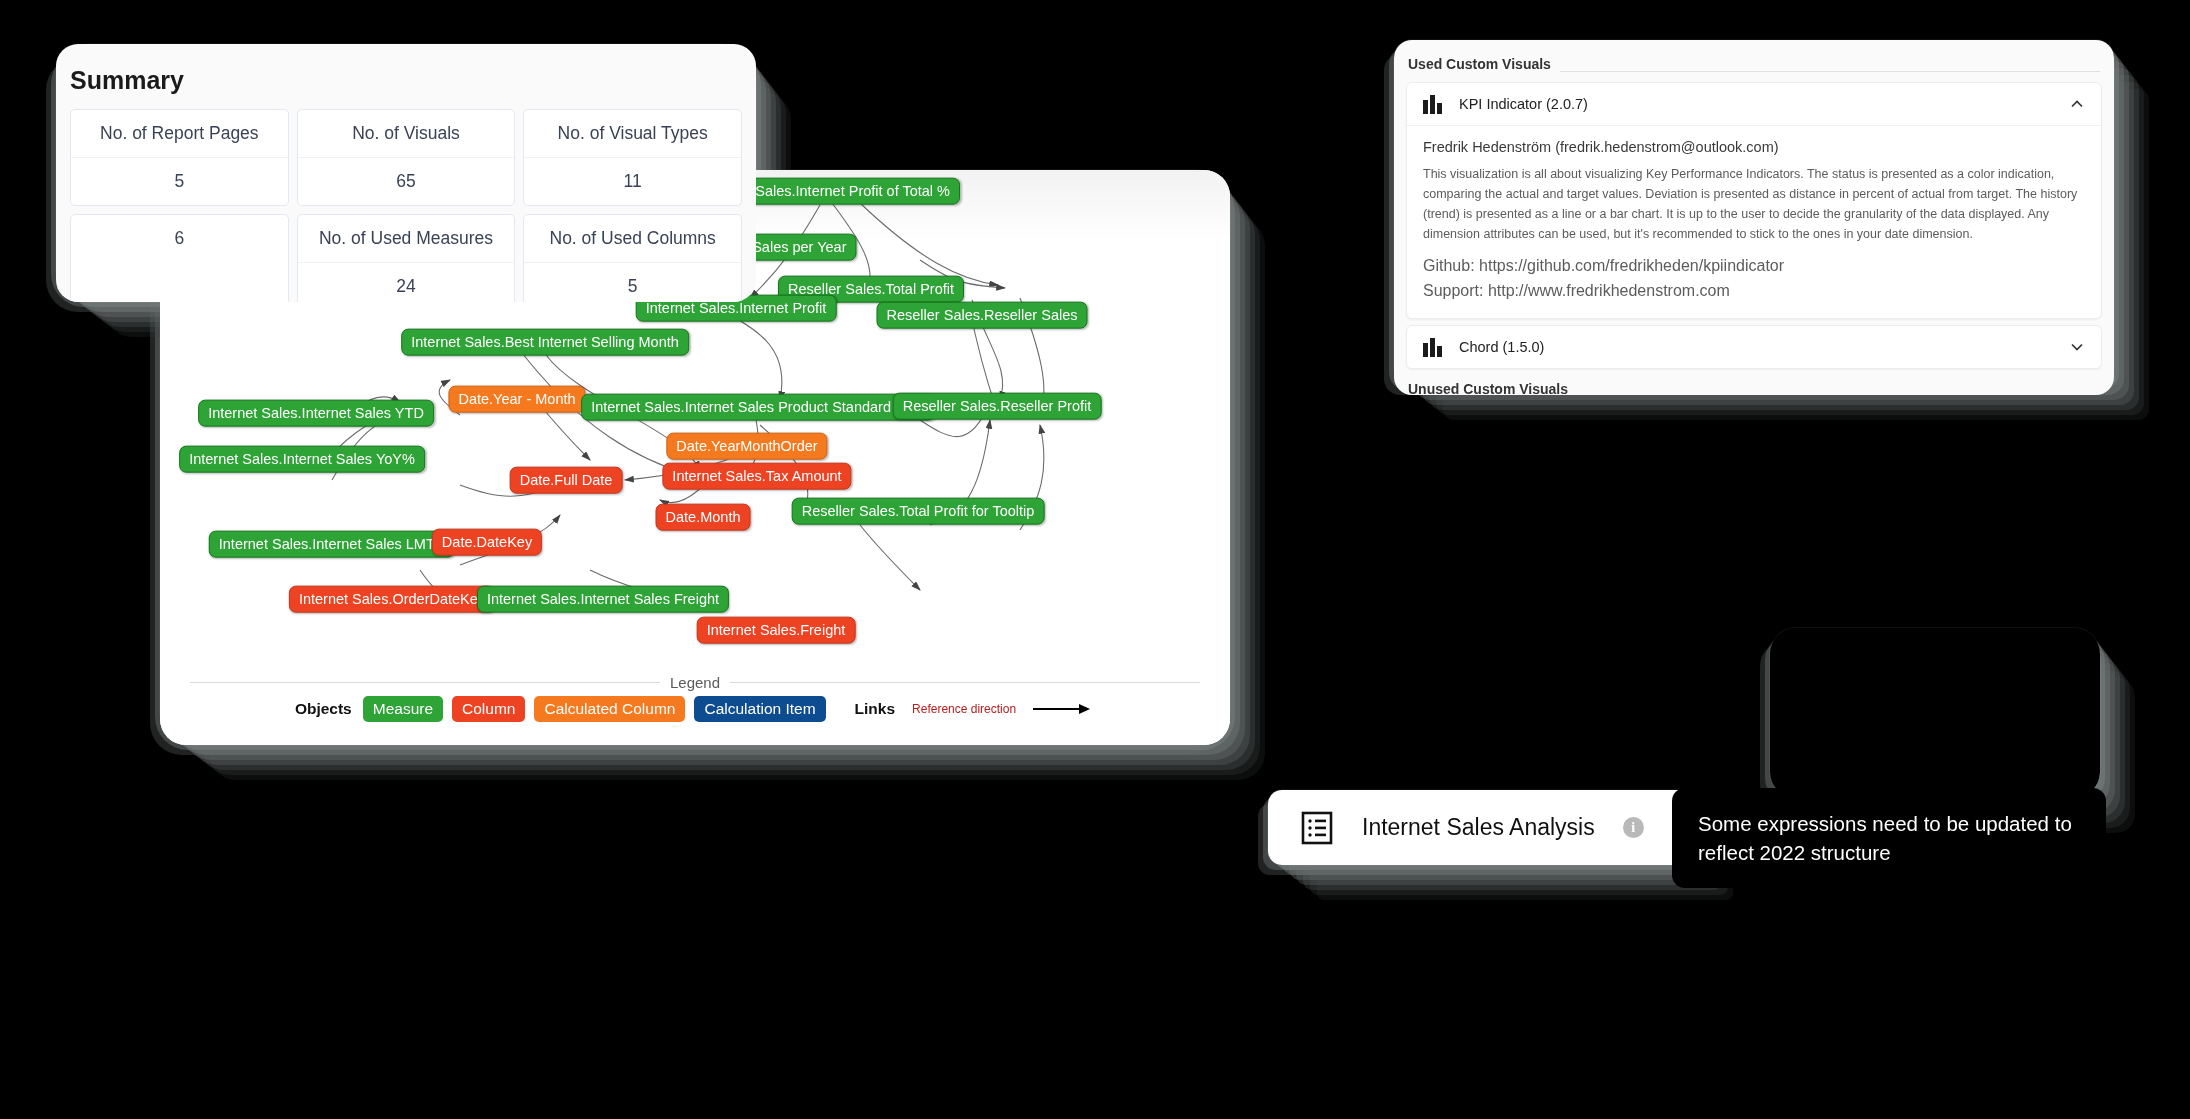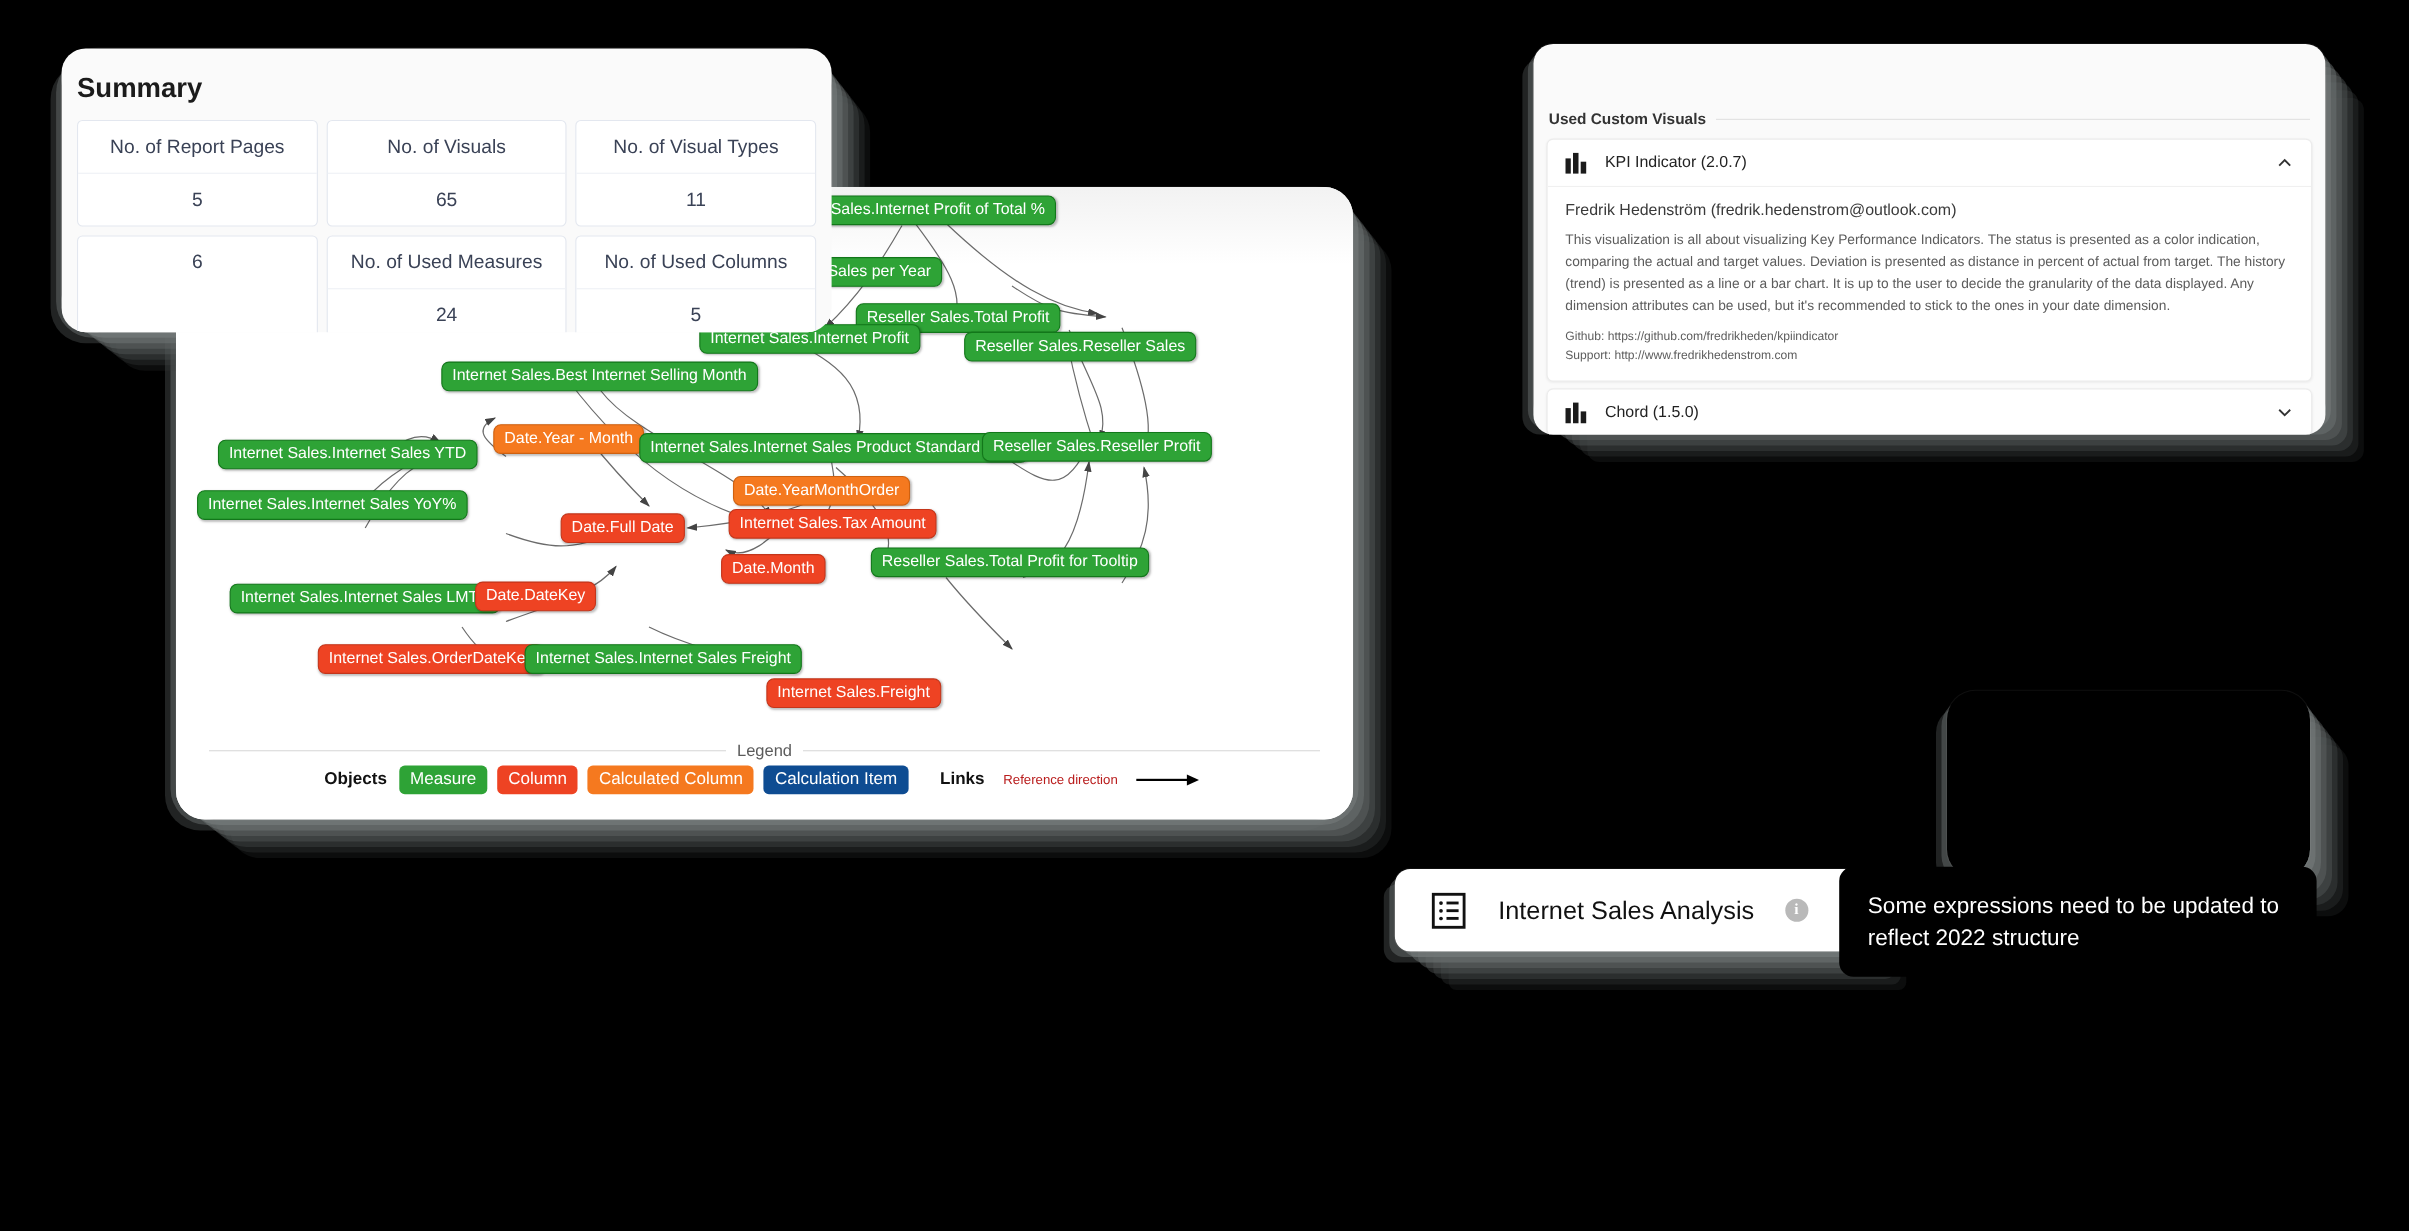--- a/index.html
+++ b/index.html
@@ -62,33 +62,33 @@
   #summary-card h2{margin:0;padding:22px 0 14px 14px;font-size:25px;color:#1b1b1b;font-weight:bold;}
   .tile-grid{display:grid;grid-template-columns:repeat(3,1fr);gap:8px;padding:0 14px;}
   .tile{background:#fff;border:1px solid #e3e7ef;border-radius:5px;}
   .tile .t-head{text-align:center;font-size:17.5px;color:#3a4256;padding:13px 4px;
     border-bottom:1px solid #eef1f6;}
   .tile .t-val{text-align:center;font-size:17.5px;color:#3a4256;padding:13px 4px;}
 
   
   #cv-panel{position:absolute;left:1394px;top:40px;width:720px;height:345px;
     background:#fafafa;border-radius:18px;overflow:hidden;padding:10px 0 0 0;}
-  .sec-head{display:flex;align-items:center;gap:9px;padding:6px 14px 4px 14px;margin-top:44px;}
+  .sec-head{display:flex;align-items:flex-end;gap:9px;padding:6px 14px 4px 14px;}
   .sec-head .txt{font-size:14px;font-weight:bold;color:#333;white-space:nowrap;}
   .sec-head .rule{flex:1;height:1px;background:#e0e0e0;}
   .cv-card{background:#fff;border:1px solid #ececec;border-radius:6px;margin:6px 12px;
     box-shadow:0 1px 2px rgba(0,0,0,.05);}
   .cv-row{display:flex;align-items:center;gap:14px;padding:11px 16px;cursor:pointer;}
   .cv-row .name{flex:1;font-size:14.5px;color:#222;}
   .cv-ico{width:22px;height:20px;display:block;}
   .chev{width:16px;height:16px;}
   .cv-body{border-top:1px solid #f0f0f0;padding:13px 16px 14px 16px;}
   .cv-author{font-size:14.5px;color:#3a3a3a;margin:0 0 9px 0;}
   .cv-desc{font-size:12.5px;color:#5c5c5c;line-height:1.6;margin:0 0 10px 0;}
-  .cv-link{font-size:11px;color:#5c5c5c;line-height:1.55;}
+  .cv-link{font-size:16px;color:#5c5c5c;line-height:1.55;}
 
   
   #report-card{position:absolute;left:1268px;top:790px;width:430px;height:75px;
     background:#fff;border-radius:14px;display:flex;align-items:center;gap:28px;padding:0 32px;}
   #report-card .rc-title{font-size:23px;color:#111;}
   #tooltip{position:absolute;left:1672px;top:788px;width:434px;height:100px;background:#000;
     border-radius:13px;color:#fff;font-size:20.5px;line-height:1.42;
     display:flex;align-items:center;padding:0 26px;box-sizing:border-box;}
   #tooltip:before{content:"";position:absolute;left:-14px;top:42px;
     border:16px solid transparent;border-right:16px solid #000;}

